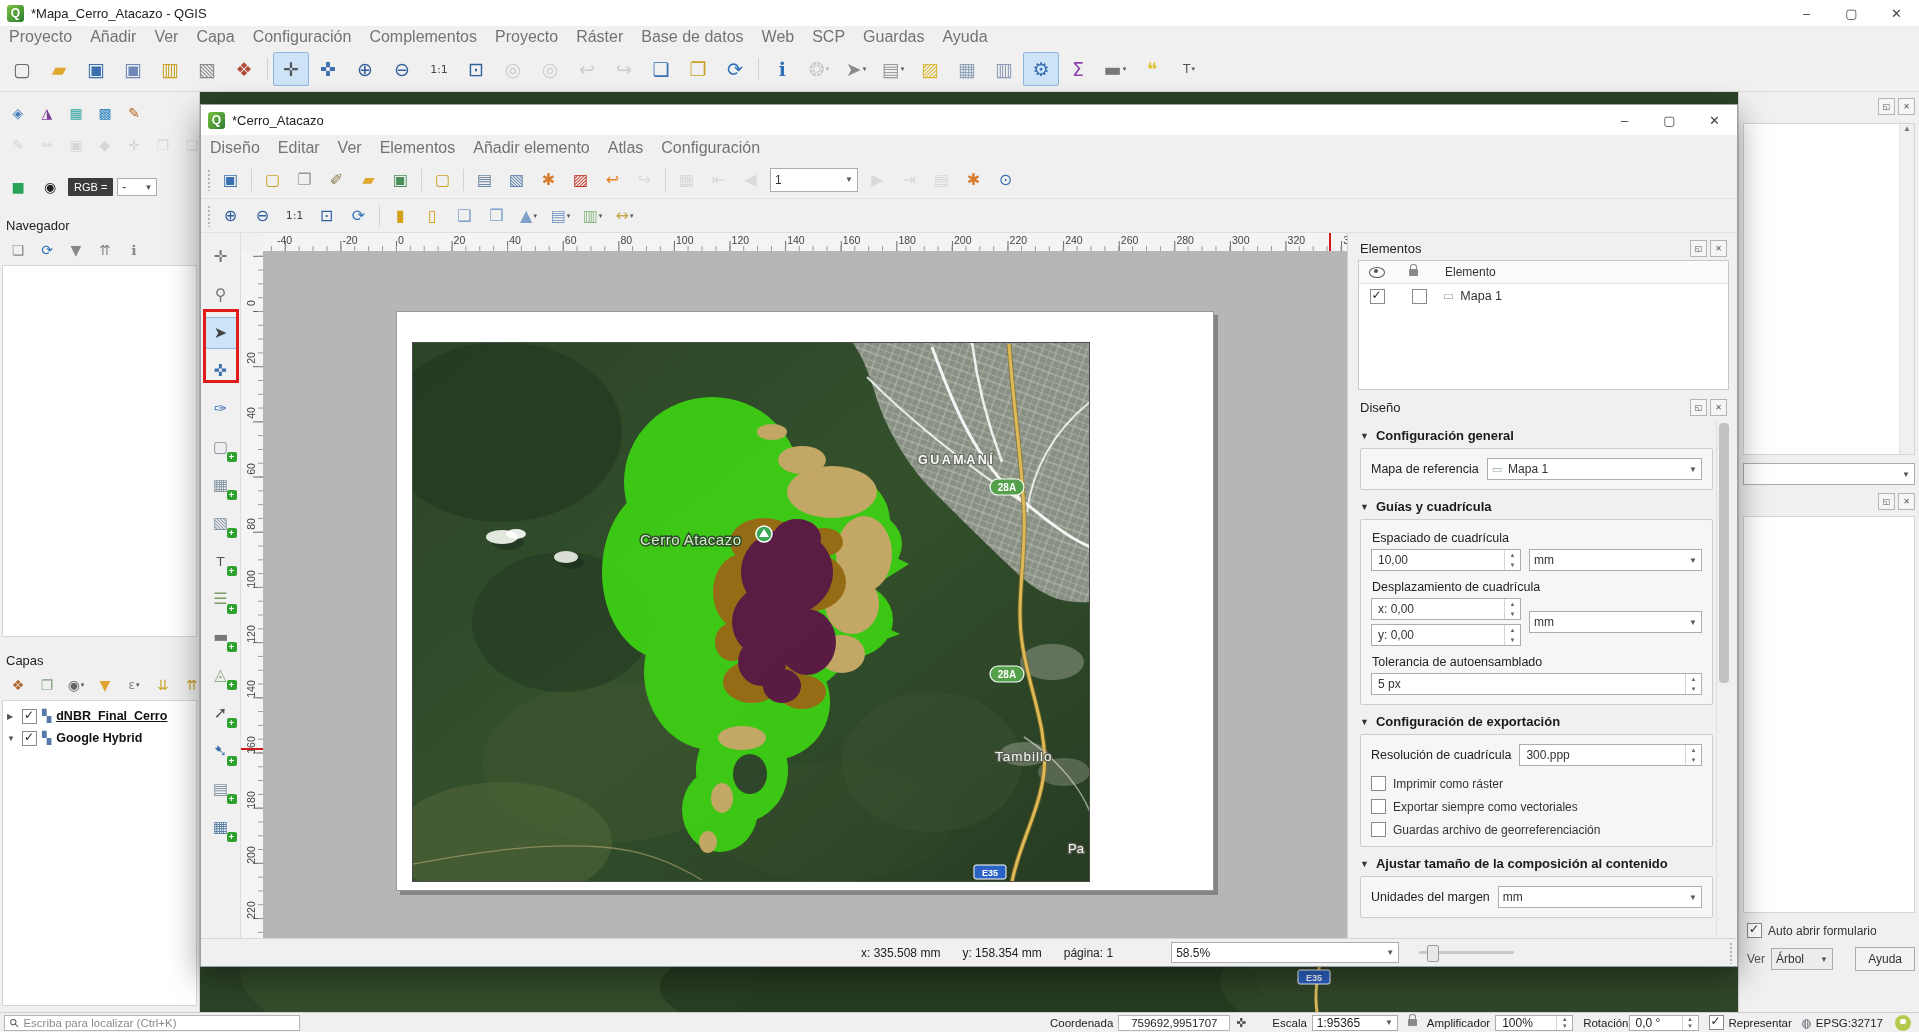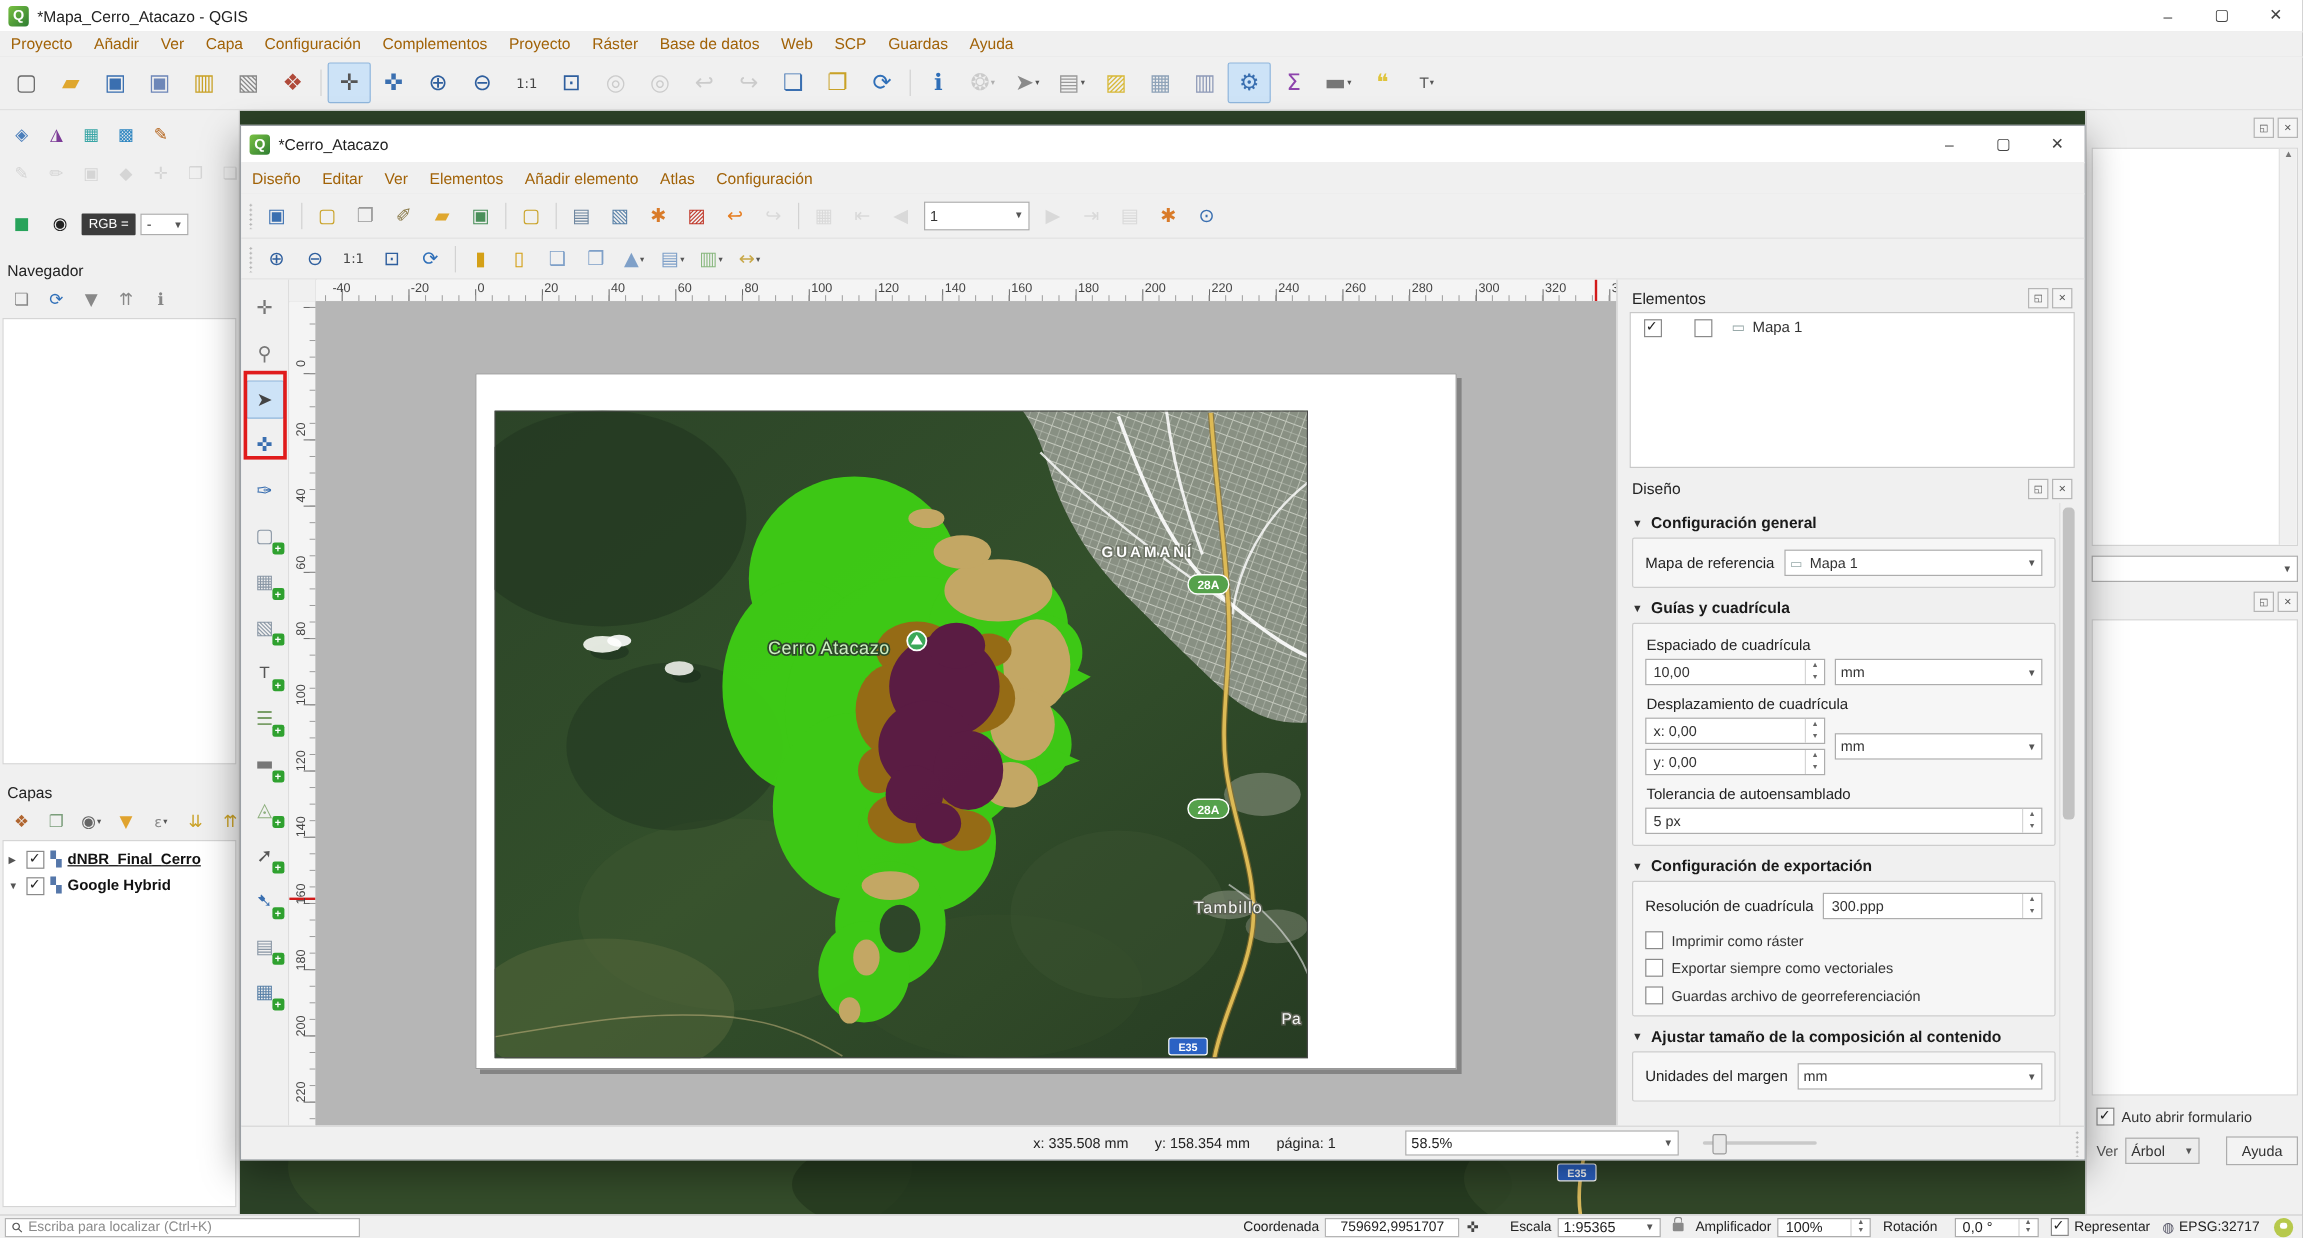--- a/index.html
+++ b/index.html
@@ -8,21 +8,21 @@
        -webkit-font-smoothing:antialiased;}
   .abs{position:absolute;}
   
   .titlebar{display:flex;align-items:center;background:#fff;border-bottom:1px solid #e2e2e2;}
   .qlogo{width:17px;height:17px;border-radius:3px;background:linear-gradient(135deg,#79c142,#2e7d32);
          color:#fff;font-weight:bold;font-size:12px;display:flex;align-items:center;justify-content:center;margin:0 7px;}
   .win-title{font-size:13px;color:#222;}
   .win-controls{margin-left:auto;display:flex;height:100%;}
   .win-btn{width:45px;display:flex;align-items:center;justify-content:center;font-size:13px;color:#444;}
   .menubar{display:flex;align-items:center;background:#f0f0f0;border-bottom:1px solid #dcdcdc;}
-  .menu-item{padding:3px 9px;font-size:13px;color:#a16207;}
+  .menu-item{padding:3px 9px;font-size:16px;color:#737373;}
   .toolbar{display:flex;align-items:center;background:#f0f0f0;gap:1px;}
   .icon{display:inline-flex;align-items:center;justify-content:center;width:31px;height:29px;
         border:1px solid transparent;border-radius:2px;position:relative;flex:none;}
   .icon .glyph{font-family:"DejaVu Sans",sans-serif;font-size:17px;line-height:1;}
   .icon.active{background:#cde3f7;border-color:#8fb6dc;}
   .icon.disabled{opacity:.42;}
   .icon .dd{font-size:7px;color:#555;margin-left:1px;}
   .icon .badge{position:absolute;right:-1px;bottom:0;width:10px;height:10px;background:#2fa12f;color:#fff;
                font-size:9px;line-height:10px;border-radius:2px;text-align:center;font-weight:bold;}
   .tsep{width:1px;height:22px;background:#d2d2d2;margin:0 4px;flex:none;}
@@ -448,21 +448,21 @@
     <span class="lockicon" style="margin-left:10px;"></span>
     <span style="margin-left:10px;">Amplificador</span>
     <span class="spin" style="width:78px;height:16px;margin-left:5px;">
       <span>100%</span>
       <span class="arrows">
           <span>▲</span>
           <span>▼</span>
         </span>
     </span>
     <span style="margin-left:10px;">Rotación</span>
-    <span class="spin" style="width:70px;height:16px;margin-left:14px;">
+    <span class="spin" style="width:70px;height:16px;margin-left:0;">
       <span>0,0 °</span>
       <span class="arrows">
           <span>▲</span>
           <span>▼</span>
         </span>
     </span>
     <span class="cb checked" style="margin-left:10px;"></span>
     <span style="margin-left:5px;">Representar</span>
     <span style="margin-left:10px;font-family:'DejaVu Sans',sans-serif;color:#556;">◍</span>
     <span style="margin-left:4px;">EPSG:32717</span>
@@ -797,20 +797,29 @@
 
       <div class="abs" id="comp-right">
         <div class="sect-title">
           <span>Elementos</span>
           <span class="panel-btns">
             <span class="pbtn">◱</span>
             <span class="pbtn">✕</span>
           </span>
         </div>
         <div class="items-table">
+          <div class="items-head">
+            <span style="width:36px;display:flex;justify-content:center;">
+                <span class="eye"></span>
+              </span>
+            <span style="width:36px;display:flex;justify-content:center;">
+                <span class="lockicon"></span>
+              </span>
+            <span style="padding-left:14px;">Elemento</span>
+          </div>
           <div class="items-row">
             <span style="width:36px;display:flex;justify-content:center;">
                 <span class="cb checked"></span>
               </span>
             <span style="width:36px;display:flex;justify-content:center;">
                 <span class="cb"></span>
               </span>
             <span class="raster-ic" style="color:#9aa;">▭</span>
             <span>Mapa 1</span>
           </div>

